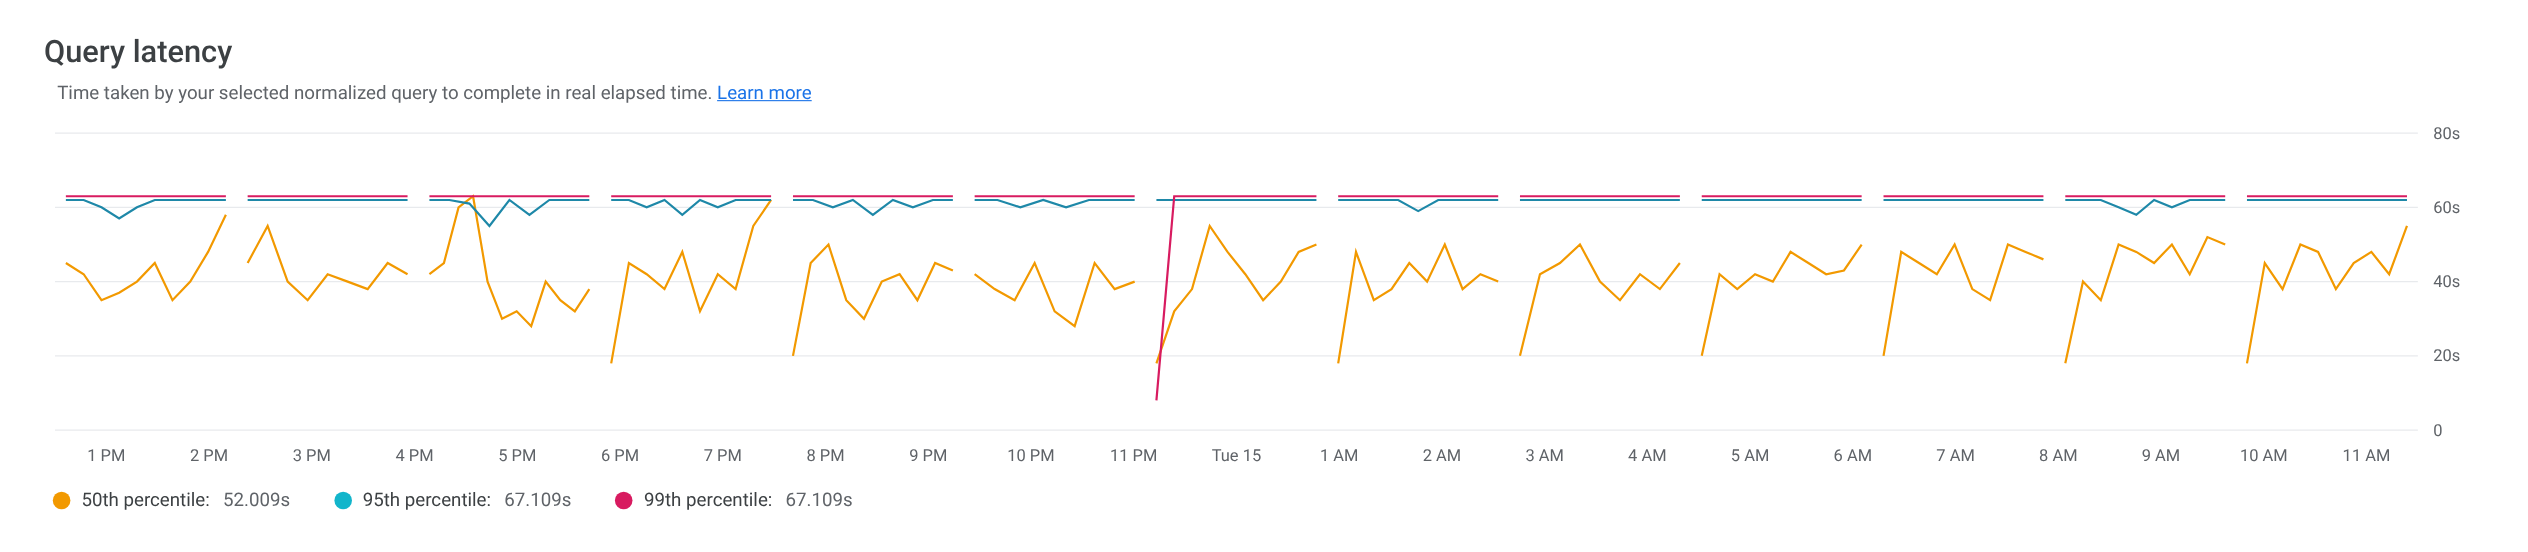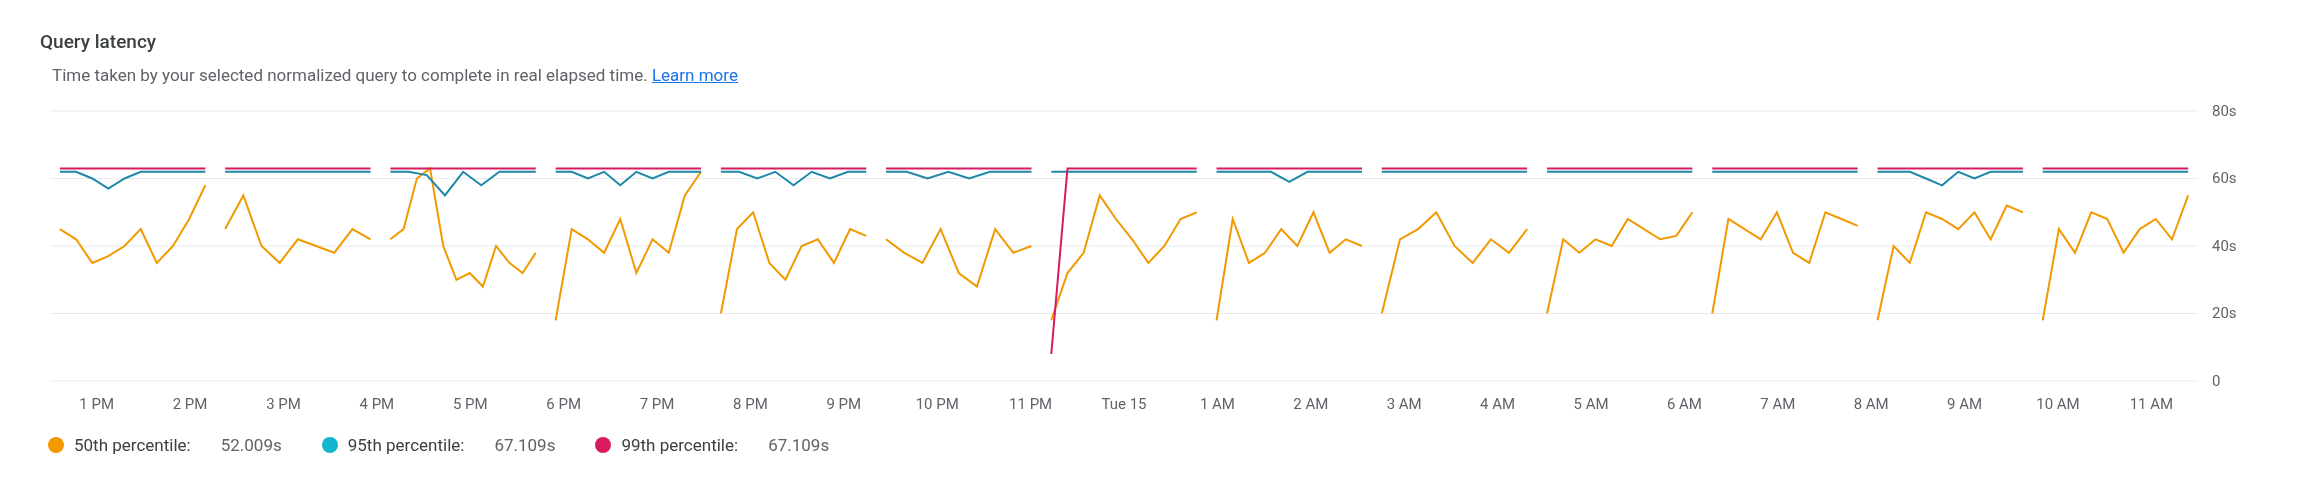--- a/index.html
+++ b/index.html
@@ -5,21 +5,21 @@
     * { box-sizing: border-box; }
     body {
       margin: 0;
       padding: 30px 40px;
       font-family: "Google Sans", Roboto, -apple-system, BlinkMacSystemFont, "Segoe UI", Arial, sans-serif;
       background: #fff;
       color: #202124;
     }
     .header { margin-bottom: 16px; }
     .title {
-      font-size: 19px;
+      font-size: 28px;
       font-weight: 500;
       color: #3c4043;
       margin: 0 0 10px 0;
     }
     .subtitle {
       font-size: 17px;
       color: #5f6368;
       margin: 12px;
     }
     .learn-more {
@@ -66,21 +66,21 @@
     }
     .legend-dot {
       width: 16px;
       height: 16px;
       border-radius: 50%;
       display: inline-block;
     }
     .dot-50 { background: #f29900; }
     .dot-95 { background: #12b5cb; }
     .dot-99 { background: #d81b60; }
-    .legend-val { color: #5f6368; margin-left: 20px; }
+    .legend-val { color: #5f6368; margin-left: 2px; }
   </style>
 </head>
 <body>
 
 <div class="header">
   <h2 class="title">Query latency</h2>
   <p class="subtitle">
     <span>Time taken by your selected normalized query to complete in real elapsed time. </span><a class="learn-more">Learn more</a>
   </p>
 </div>

